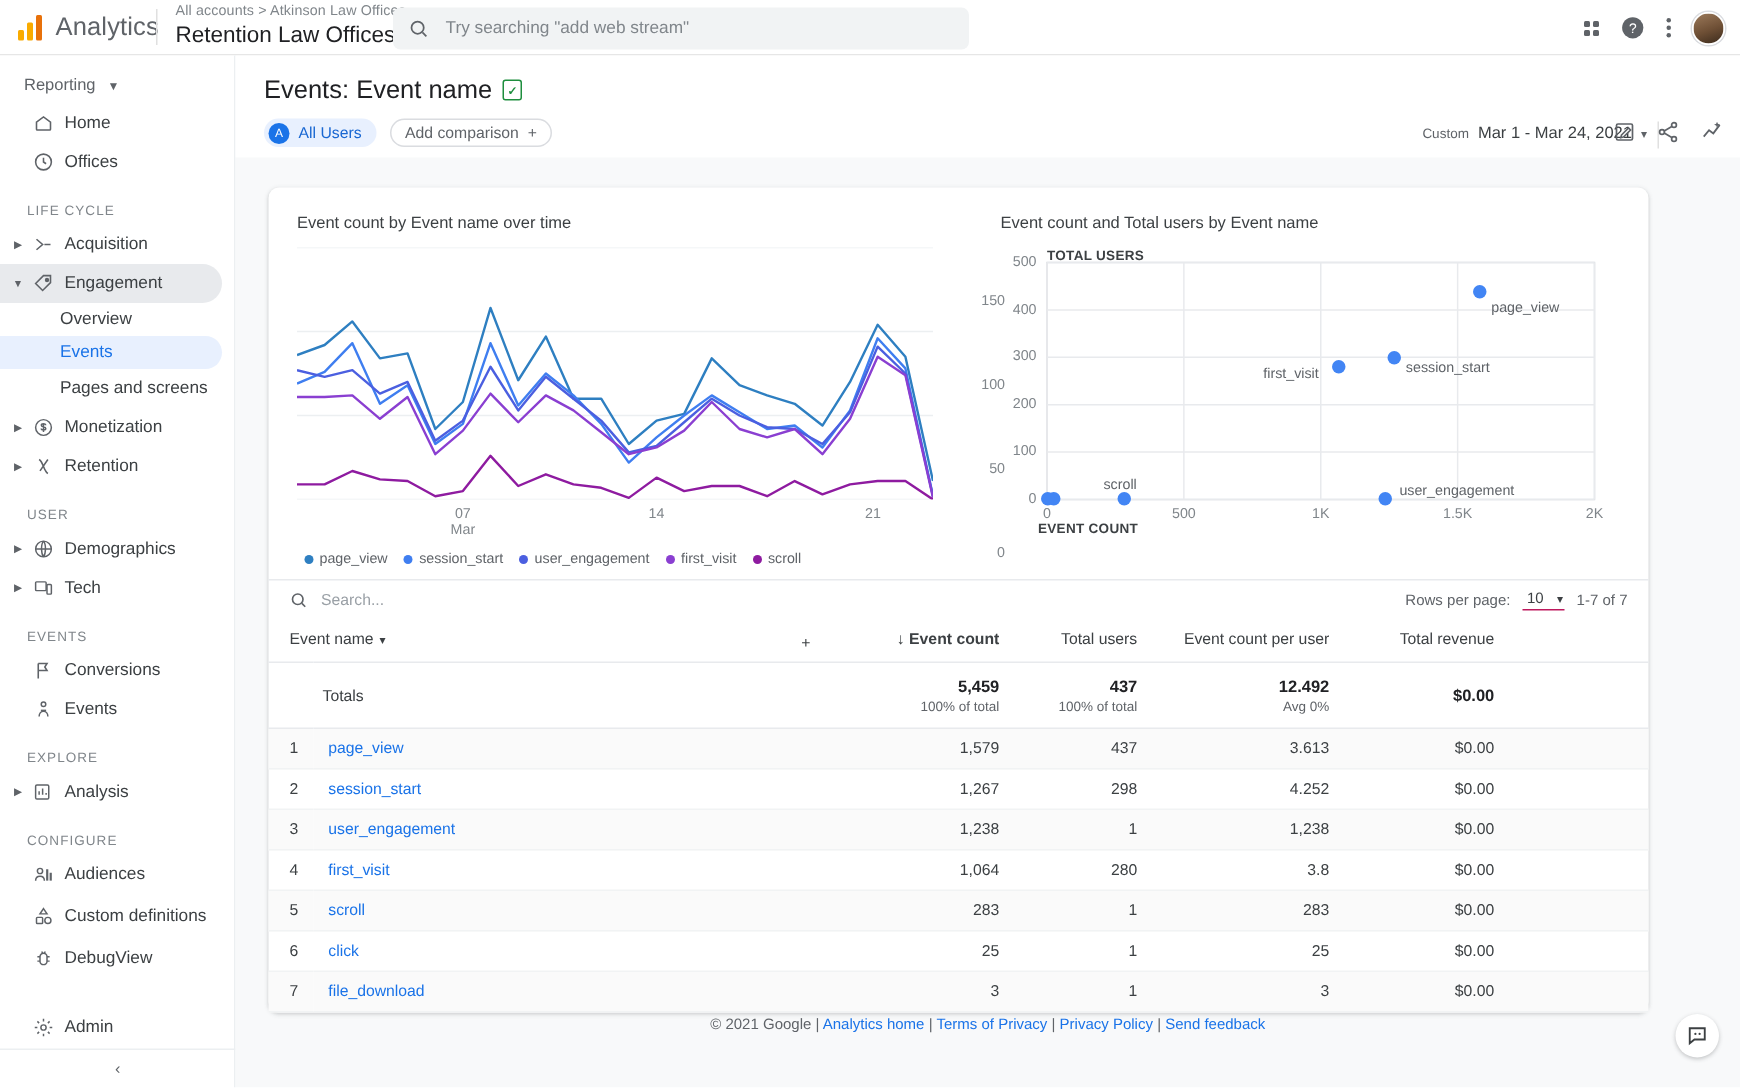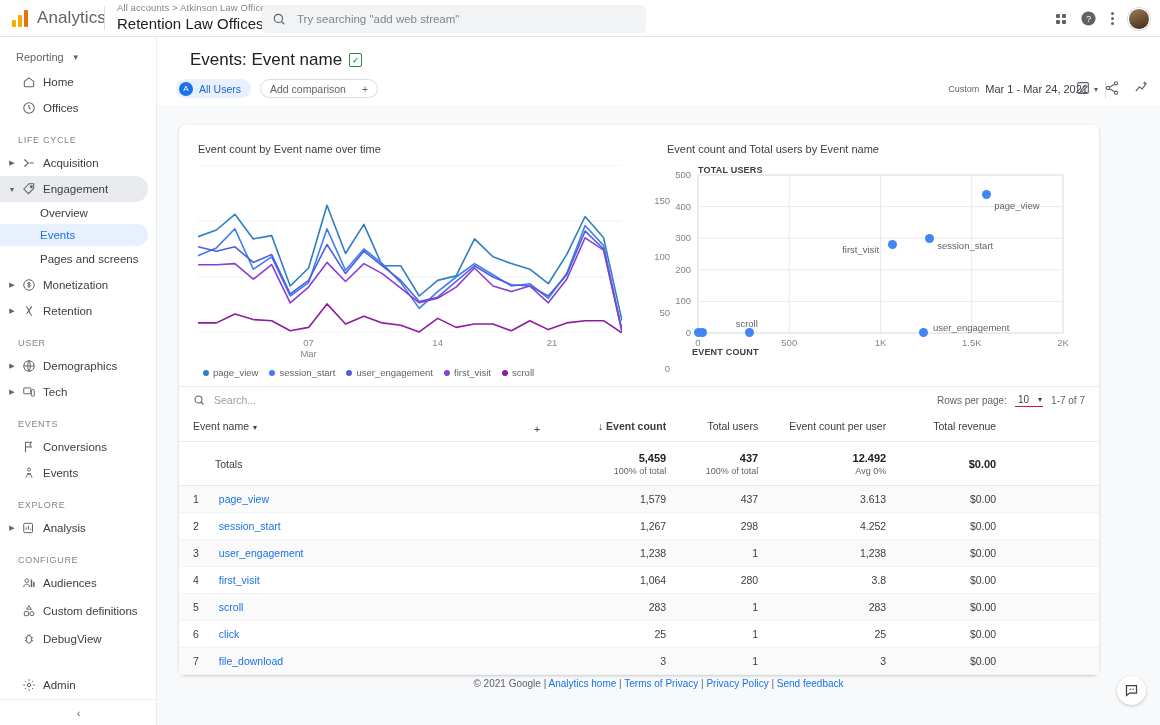--- a/index.html
+++ b/index.html
@@ -91,36 +91,36 @@
   }
   .admin-row .nav-ico { width:22px; flex:0 0 22px; margin-right:3px; }
   .collapse-bar {
     position:absolute; bottom:0; left:0; width:157px; height:26px;
     border-top:1px solid #eceff1; display:flex; align-items:center; justify-content:center;
     color:#5f6368; font-size:11px; cursor:pointer;
   }
 
   
   .page-head { position:absolute; top:37px; left:157px; width:1003px; height:68px; background:#fff; }
-  .page-title { position:absolute; left:33px; top:13px; font-size:17px; color:#202124; display:flex; align-items:center; }
+  .page-title { position:absolute; left:19px; top:13px; font-size:17px; color:#202124; display:flex; align-items:center; }
   .title-badge {
     margin-left:7px; width:13px; height:14px; border:1.5px solid #1e8e3e; border-radius:2px;
     display:flex; align-items:center; justify-content:center; color:#1e8e3e; font-size:8px; font-weight:bold;
   }
   .chips { position:absolute; left:19px; top:42px; display:flex; align-items:center; gap:9px; }
   .chip-users {
     display:flex; align-items:center; gap:6px; height:19px; padding:0 10px 0 3px;
     border-radius:10px; background:#e8f0fe; font-size:10.5px; color:#1967d2;
   }
   .chip-dot {
     width:14px; height:14px; border-radius:50%; background:#1a73e8; color:#fff;
     font-size:8px; display:flex; align-items:center; justify-content:center;
   }
   .chip-add {
-    display:flex; align-items:center; gap:16px; height:19px; padding:0 9px;
+    display:flex; align-items:center; gap:6px; height:19px; padding:0 9px;
     border:1px solid #dadce0; border-radius:10px; font-size:10.5px; color:#5f6368; cursor:pointer;
   }
   .daterange { position:absolute; right:62px; top:46px; display:flex; align-items:center; font-size:11px; color:#3c4043; }
   .daterange .custom-lbl { font-size:9px; color:#5f6368; margin-right:6px; }
   .daterange .cc { margin-left:6px; font-size:8px; color:#5f6368; }
   .head-icons { position:absolute; right:10px; top:42px; display:flex; align-items:center; gap:13px; color:#5f6368; }
   .head-sep { position:absolute; right:54px; top:44px; width:1px; height:18px; background:#e0e0e0; }
 
   
   .content { position:absolute; top:105px; left:157px; width:1003px; height:620px; background:#f8f9fa; overflow:hidden; }
@@ -480,21 +480,21 @@
                 <path d="M0.0 81.8 L18.4 86.2 L36.9 81.8 L55.3 97.4 L73.7 89.6 L92.2 128.8 L110.6 115.4 L129.0 79.5 L147.5 108.6 L165.9 86.2 L184.3 100.8 L202.8 115.4 L221.2 136.6 L239.7 132.2 L258.1 116.5 L276.5 100.8 L295.0 112.0 L313.4 119.8 L331.8 121.0 L350.3 131.0 L368.7 109.8 L387.1 66.1 L405.6 84.0 L424.0 165.8" fill="none" stroke="#4b5fe0" stroke-width="1.6" stroke-linejoin="round"></path>
                 <path d="M0.0 99.7 L18.4 99.7 L36.9 98.6 L55.3 114.2 L73.7 99.7 L92.2 137.8 L110.6 122.1 L129.0 97.4 L147.5 116.5 L165.9 98.6 L184.3 108.6 L202.8 123.2 L221.2 137.8 L239.7 133.3 L258.1 122.1 L276.5 103.0 L295.0 121.0 L313.4 126.6 L331.8 121.0 L350.3 137.8 L368.7 114.2 L387.1 72.8 L405.6 85.1 L424.0 166.9" fill="none" stroke="#8a3fd1" stroke-width="1.6" stroke-linejoin="round"></path>
                 <path d="M0.0 157.9 L18.4 157.9 L36.9 149.0 L55.3 154.6 L73.7 155.7 L92.2 165.8 L110.6 162.4 L129.0 138.9 L147.5 159.0 L165.9 151.2 L184.3 157.9 L202.8 160.2 L221.2 166.9 L239.7 153.4 L258.1 162.4 L276.5 159.0 L295.0 159.0 L313.4 165.8 L331.8 155.7 L350.3 164.6 L368.7 157.9 L387.1 155.7 L405.6 155.7 L424.0 168.0" fill="none" stroke="#8e1ba0" stroke-width="1.6" stroke-linejoin="round"></path>
               </svg>
             <div class="lc-ytick" id="lcy0" style="top: -6px;">150</div>
             <div class="lc-ytick" id="lcy1" style="top: 50px;">100</div>
             <div class="lc-ytick" id="lcy2" style="top: 106px;">50</div>
             <div class="lc-ytick" id="lcy3" style="top: 162px;">0</div>
             <div class="lc-xtick" id="lcx0" style="left: 96.6087px; top: 172px; width: 28px;">07<br>Mar</div>
             <div class="lc-xtick" id="lcx1" style="left: 225.652px; top: 172px; width: 28px;">14</div>
-            <div class="lc-xtick" id="lcx2" style="left: 340px; top: 172px; width: 28px;">21</div>
+            <div class="lc-xtick" id="lcx2" style="left: 370px; top: 172px; width: 28px;">21</div>
           </div>
           <div class="legend" id="lc-legend">
               <div class="legend-item">
                 <span class="legend-dot" style="background: rgb(46, 127, 193);"></span>
                 <span>page_view</span>
               </div>
               <div class="legend-item">
                 <span class="legend-dot" style="background: rgb(63, 126, 240);"></span>
                 <span>session_start</span>
               </div>

